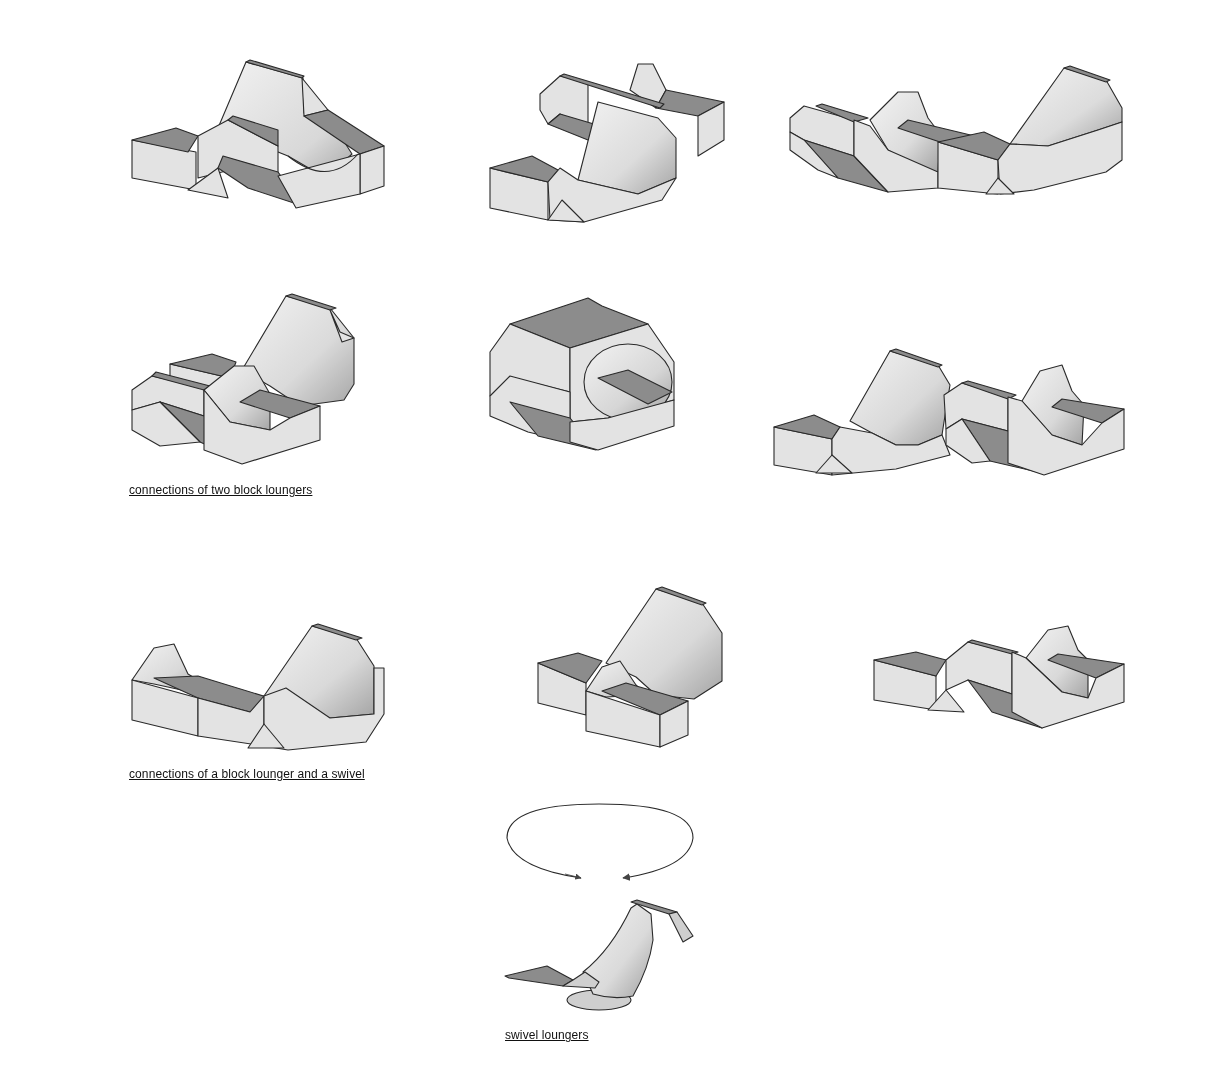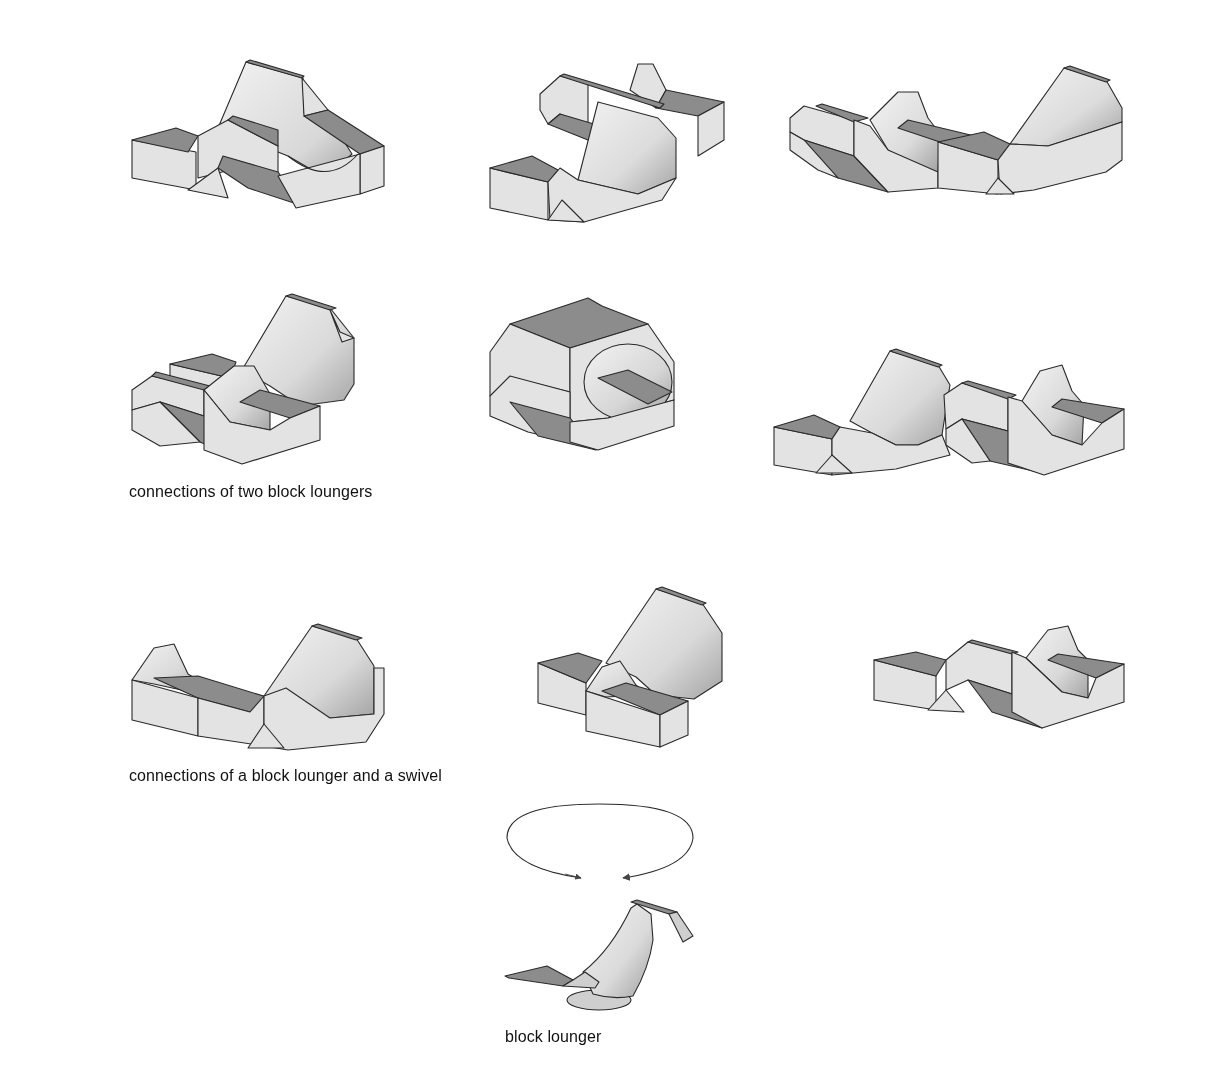--- a/index.html
+++ b/index.html
@@ -1,19 +1,19 @@
 <!DOCTYPE html>
 <html><head>
 <meta charset="utf-8">
 <style>
   html,body{margin:0;padding:0;background:#ffffff;}
   body{width:1229px;height:1091px;position:relative;overflow:hidden;font-family:"Liberation Sans",sans-serif;}
   .fig{position:absolute;}
   .fig svg{display:block;overflow:visible;}
-  .caption{position:absolute;font-size:16px;color:#111111;white-space:nowrap;letter-spacing:0.1px;}
+  .caption{position:absolute;font-size:12px;color:#111111;white-space:nowrap;letter-spacing:0.1px;text-decoration:underline;}
   .lt{fill:#e3e3e3;stroke:#2a2a2a;stroke-width:1.1;stroke-linejoin:round;}
   .dk{fill:#8c8c8c;stroke:#2a2a2a;stroke-width:1.1;stroke-linejoin:round;}
   .md{fill:#cfcfcf;stroke:#2a2a2a;stroke-width:1.1;stroke-linejoin:round;}
   .cv{stroke:#2a2a2a;stroke-width:1.1;stroke-linejoin:round;}
   .ln{fill:none;stroke:#2a2a2a;stroke-width:1.1;}
 </style>
 </head>
 <body>
 
 <div class="fig" style="left:128px;top:58px;">
@@ -241,13 +241,13 @@
     </g>
     <ellipse cx="96" cy="200" rx="32" ry="10" class="md"></ellipse>
     <path class="cv" fill="url(#g10)" d="M80,172 Q108,150 128,108 L134,104 L148,114 L150,140 Q146,168 130,196 Q110,200 90,194 Z"></path>
     <polygon class="dk" points="128,102 134,100 174,112 166,114"></polygon>
     <polygon class="md" points="166,114 174,112 190,136 180,142"></polygon>
     <polygon class="dk" points="2,176 44,166 70,180 60,186 6,178"></polygon>
     <polygon class="md" points="60,186 70,180 82,172 96,182 92,188"></polygon>
   </svg>
 </div>
 
-<div class="caption" style="left:505px;top:1028px;">block lounger</div>
+<div class="caption" style="left:505px;top:1028px;">swivel loungers</div>
 
 </body></html>

